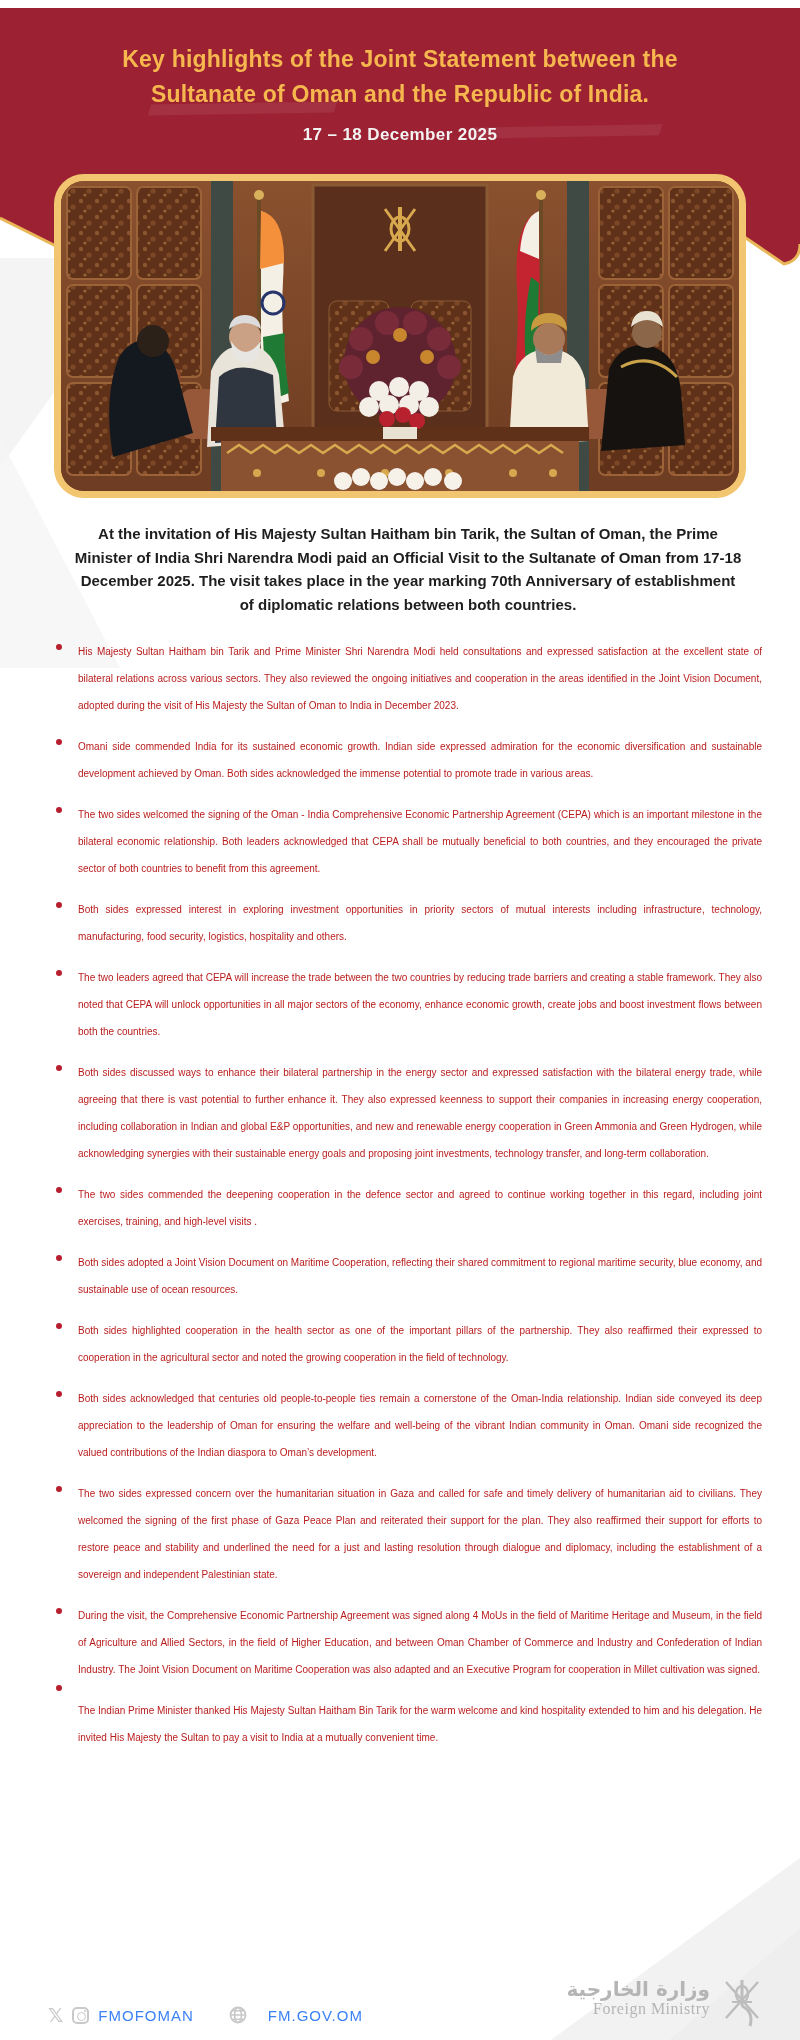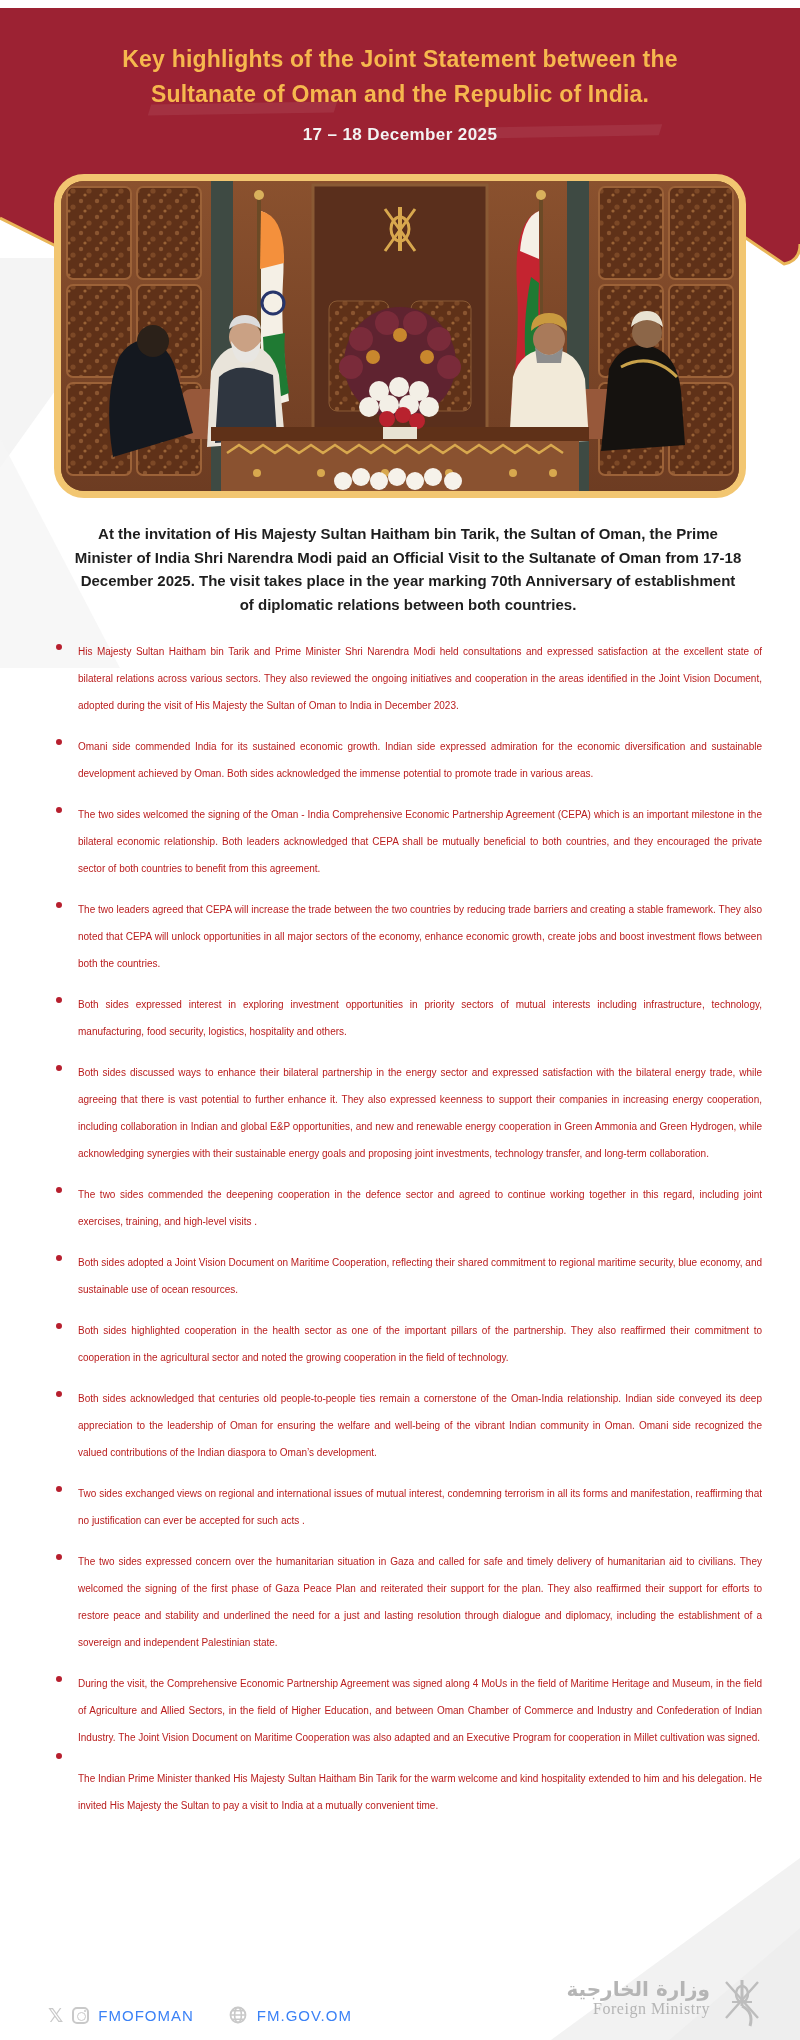--- a/index.html
+++ b/index.html
@@ -37,21 +37,21 @@
   .btext { font-size:10px; color:#b91c1c; line-height:27px; text-align:justify; }
 
   
   .footer { position:absolute; left:0; bottom:0; width:800px; height:80px; z-index:6; }
   .social { position:absolute; left:48px; bottom:22px; display:flex; align-items:center; gap:9px; color:#c6c6c6; }
   .social .label { font-size:15px; font-weight:normal; letter-spacing:1px; color:#3b82f6; }
   .x-glyph { font-size:19px; font-weight:bold; color:#c9c9c9; font-family:"DejaVu Sans", sans-serif; }
   .ig-icon { width:17px; height:17px; border:2px solid #c9c9c9; border-radius:5px; position:relative; }
   .ig-icon::before { content:""; position:absolute; left:3px; top:3px; width:7px; height:7px; border:1.6px solid #c9c9c9; border-radius:50%; }
   .ig-icon::after { content:""; position:absolute; right:1.5px; top:1.5px; width:2px; height:2px; background:#c9c9c9; border-radius:50%; }
-  .globe-wrap { margin-left:26px; display:flex; align-items:center; gap:10px; }
+  .globe-wrap { margin-left:26px; display:flex; align-items:center; gap:21px; }
   .ministry { position:absolute; right:36px; bottom:18px; display:flex; align-items:flex-start; gap:10px; }
   .ministry-txt { text-align:right; color:#b5b5b5; }
   .ministry-ar { font-size:20px; font-weight:bold; line-height:22px; font-family:"DejaVu Sans", sans-serif; }
   .ministry-en { font-size:16px; font-family:"Liberation Serif", serif; letter-spacing:.5px; }
 </style>
 </head>
 <body>
 
 <div class="page">
 
@@ -232,57 +232,53 @@
       <p class="btext">Omani side commended India for its sustained economic growth. Indian side expressed admiration for the economic diversification and sustainable development achieved by Oman. Both sides acknowledged the immense potential to promote trade in various areas.</p>
     </li>
 
     <li class="bullet">
       <span class="marker"></span>
       <p class="btext">The two sides welcomed the signing of the Oman - India Comprehensive Economic Partnership Agreement (CEPA) which is an important milestone in the bilateral economic relationship. Both leaders acknowledged that CEPA shall be mutually beneficial to both countries, and they encouraged the private sector of both countries to benefit from this agreement.</p>
     </li>
 
     <li class="bullet">
       <span class="marker"></span>
+      <p class="btext">Both sides expressed interest in exploring investment opportunities in priority sectors of mutual interests including infrastructure, technology, manufacturing, food security, logistics, hospitality and others.</p>
+    </li>
+
+    <li class="bullet">
+      <span class="marker"></span>
       <p class="btext">The two leaders agreed that CEPA will increase the trade between the two countries by reducing trade barriers and creating a stable framework. They also noted that CEPA will unlock opportunities in all major sectors of the economy, enhance economic growth, create jobs and boost investment flows between both the countries.</p>
     </li>
 
     <li class="bullet">
       <span class="marker"></span>
-      <p class="btext">Both sides expressed interest in exploring investment opportunities in priority sectors of mutual interests including infrastructure, technology, manufacturing, food security, logistics, hospitality and others.</p>
-    </li>
-
-    <li class="bullet">
-      <span class="marker"></span>
       <p class="btext">Both sides discussed ways to enhance their bilateral partnership in the energy sector and expressed satisfaction with the bilateral energy trade, while agreeing that there is vast potential to further enhance it. They also expressed keenness to support their companies in increasing energy cooperation, including collaboration in Indian and global E&amp;P opportunities, and new and renewable energy cooperation in Green Ammonia and Green Hydrogen, while acknowledging synergies with their sustainable energy goals and proposing joint investments, technology transfer, and long-term collaboration.</p>
     </li>
 
     <li class="bullet">
       <span class="marker"></span>
       <p class="btext">The two sides commended the deepening cooperation in the defence sector and agreed to continue working together in this regard, including joint exercises, training, and high-level visits .</p>
     </li>
 
     <li class="bullet">
       <span class="marker"></span>
       <p class="btext">Both sides adopted a Joint Vision Document on Maritime Cooperation, reflecting their shared commitment to regional maritime security, blue economy, and sustainable use of ocean resources.</p>
     </li>
 
     <li class="bullet">
       <span class="marker"></span>
-      <p class="btext">Both sides highlighted cooperation in the health sector as one of the important pillars of the partnership. They also reaffirmed their commitment to cooperation in the agricultural sector and noted the growing cooperation in the field of technology.</p>
+      <p class="btext">Both sides highlighted cooperation in the health sector as one of the important pillars of the partnership. They also reaffirmed their expressed to cooperation in the agricultural sector and noted the growing cooperation in the field of technology.</p>
     </li>
 
     <li class="bullet">
       <span class="marker"></span>
       <p class="btext">Both sides acknowledged that centuries old people-to-people ties remain a cornerstone of the Oman-India relationship. Indian side conveyed its deep appreciation to the leadership of Oman for ensuring the welfare and well-being of the vibrant Indian community in Oman. Omani side recognized the valued contributions of the Indian diaspora to Oman’s development.</p>
     </li>
 
-    <li class="bullet">
-      <span class="marker"></span>
-      <p class="btext">Two sides exchanged views on regional and international issues of mutual interest, condemning terrorism in all its forms and manifestation, reaffirming that no justification can ever be accepted for such acts .</p>
-    </li>
 
     <li class="bullet">
       <span class="marker"></span>
       <p class="btext">The two sides expressed concern over the humanitarian situation in Gaza and called for safe and timely delivery of humanitarian aid to civilians. They welcomed the signing of the first phase of Gaza Peace Plan and reiterated their support for the plan. They also reaffirmed their support for efforts to restore peace and stability and underlined the need for a just and lasting resolution through dialogue and diplomacy, including the establishment of a sovereign and independent Palestinian state.</p>
     </li>
 
     <li class="bullet">
       <span class="marker"></span>
       <p class="btext">During the visit, the Comprehensive Economic Partnership Agreement was signed along 4 MoUs in the field of Maritime Heritage and Museum, in the field of Agriculture and Allied Sectors, in the field of Higher Education, and between Oman Chamber of Commerce and Industry and Confederation of Indian Industry. The Joint Vision Document on Maritime Cooperation was also adapted and an Executive Program for cooperation in Millet cultivation was signed.</p>
     </li>

